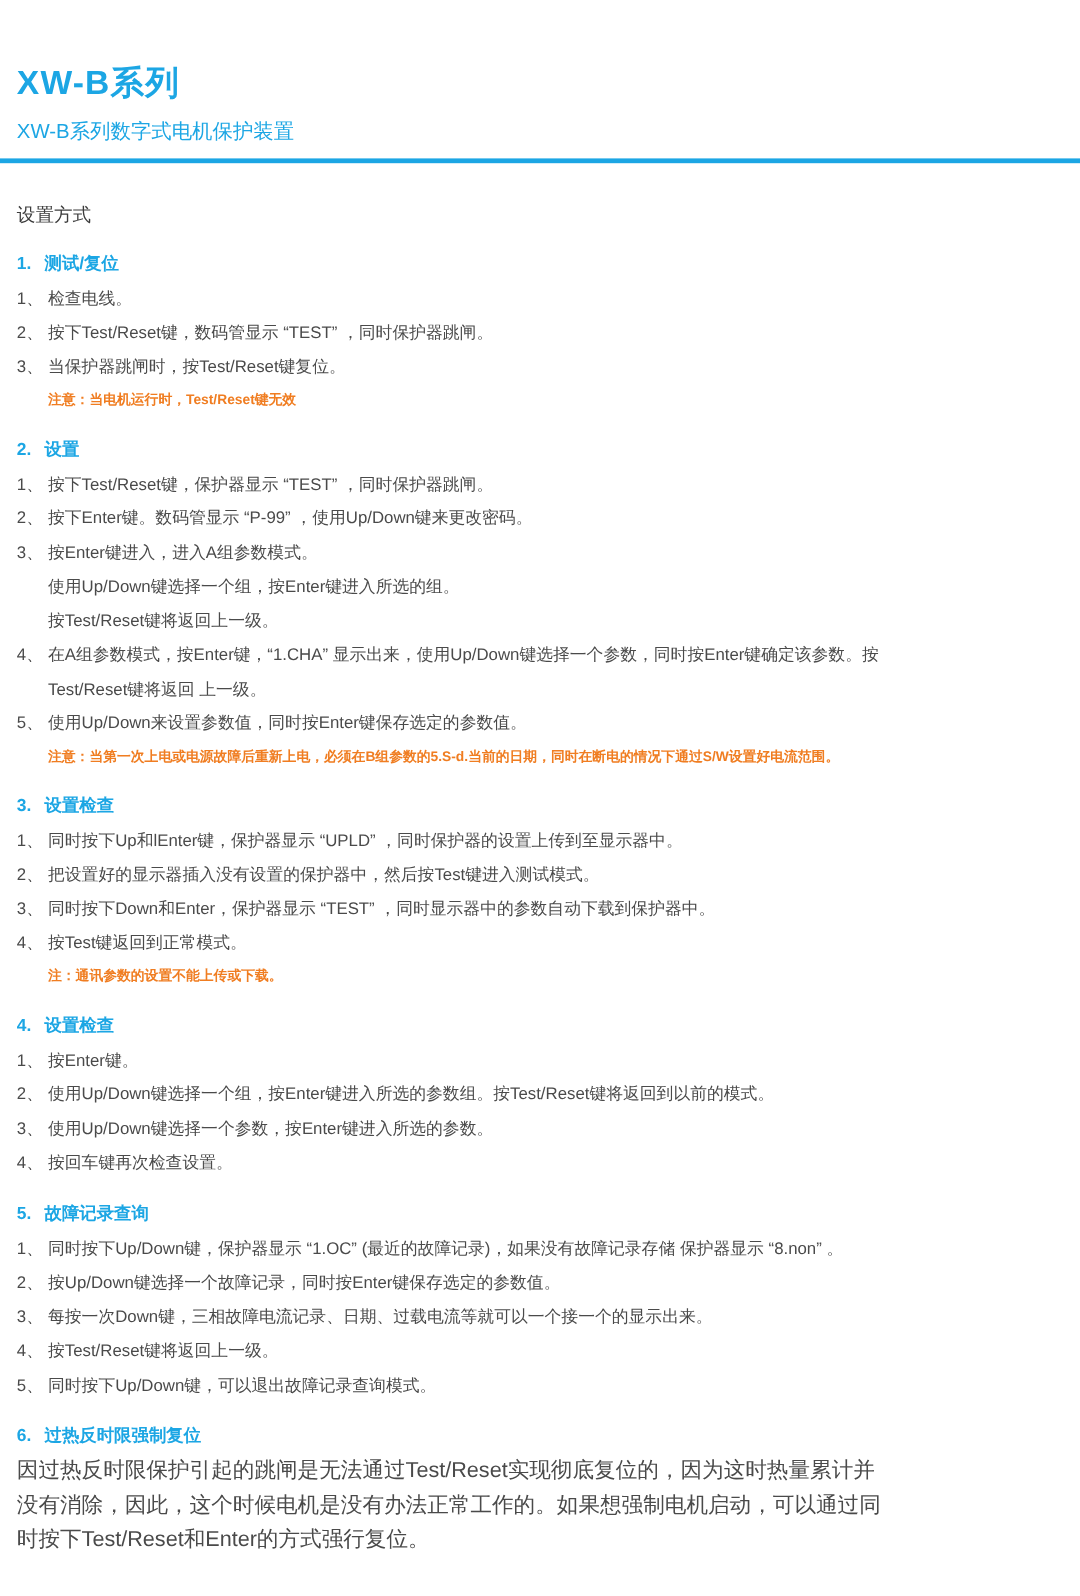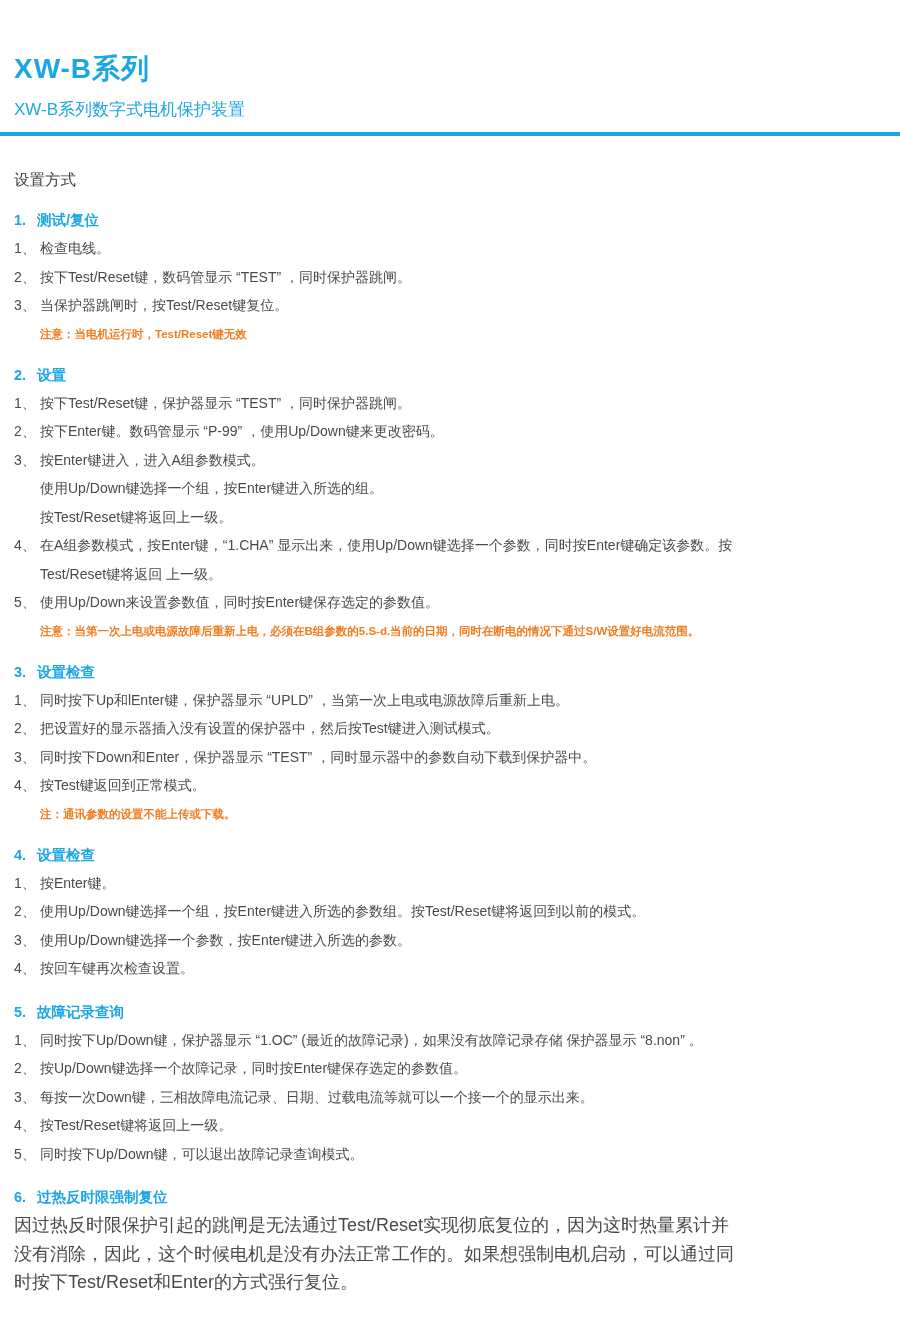--- a/index.html
+++ b/index.html
@@ -138,21 +138,21 @@
           </div>
           <div class="note">注意：当第一次上电或电源故障后重新上电，必须在B组参数的5.S-d.当前的日期，同时在断电的情况下通过S/W设置好电流范围。</div>
         </div>
         <div class="section">
           <div class="sec-title">
             <span class="sec-num">3.</span>
             <span class="sec-label">设置检查</span>
           </div>
           <div class="item">
             <span class="item-num">1、</span>
-            <span class="item-text">同时按下Up和lEnter键，保护器显示 “UPLD” ，当第一次上电或电源故障后重新上电。</span>
+            <span class="item-text">同时按下Up和lEnter键，保护器显示 “UPLD” ，同时保护器的设置上传到至显示器中。</span>
           </div>
           <div class="item">
             <span class="item-num">2、</span>
             <span class="item-text">把设置好的显示器插入没有设置的保护器中，然后按Test键进入测试模式。</span>
           </div>
           <div class="item">
             <span class="item-num">3、</span>
             <span class="item-text">同时按下Down和Enter，保护器显示 “TEST” ，同时显示器中的参数自动下载到保护器中。</span>
           </div>
           <div class="item">

